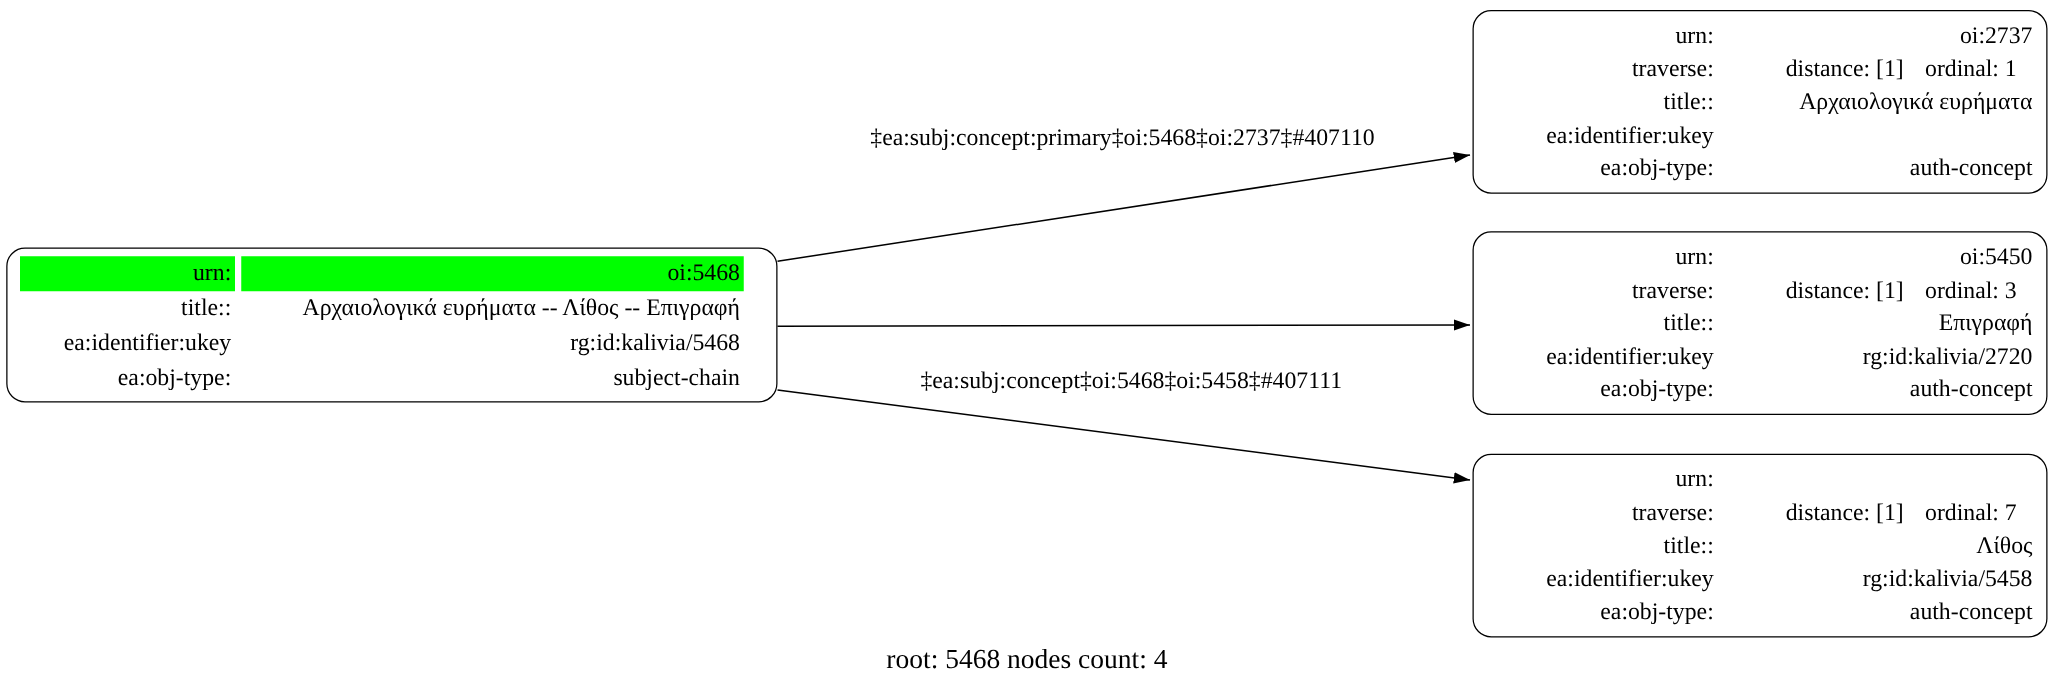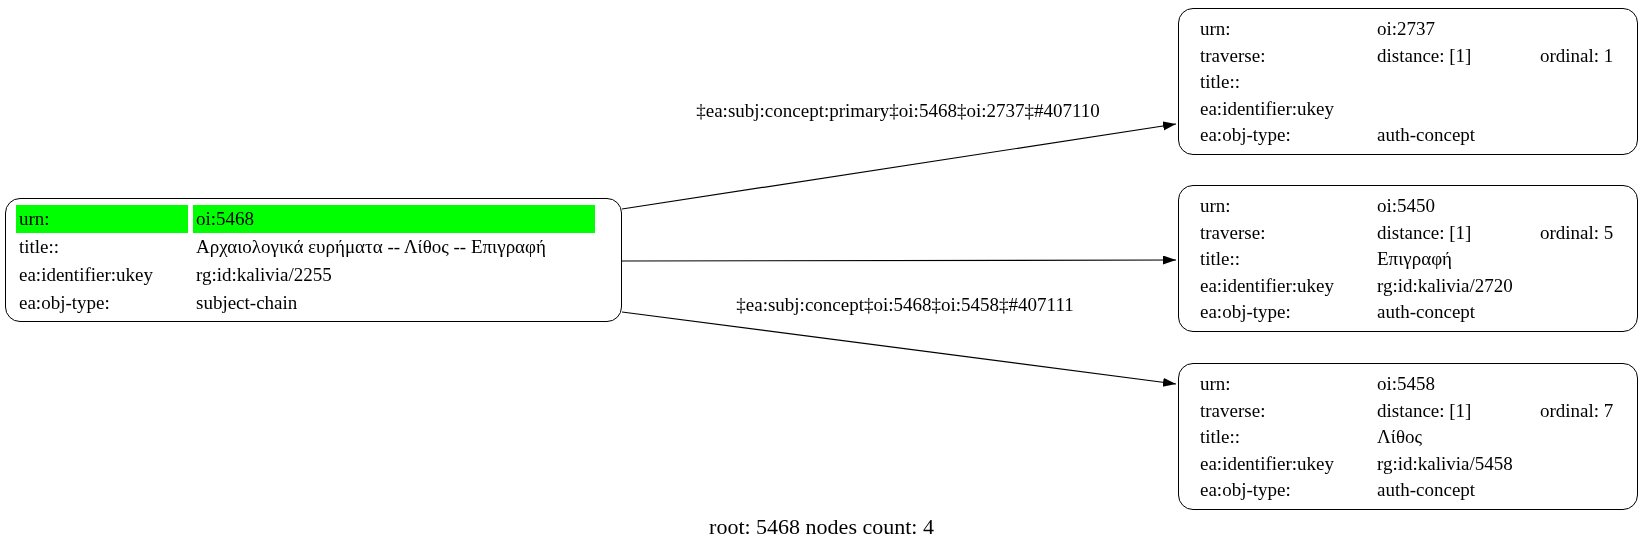--- a/index.html
+++ b/index.html
@@ -27,21 +27,21 @@
     padding: 6px 26px 6px 10px;
   }
   .node-concept { width: 460px; height: 147px; padding: 7px 8px 7px 18px; }
   .node-concept.pos-a { left: 1178px; top: 8px; }
   .node-concept.pos-b { left: 1178px; top: 185px; }
   .node-concept.pos-c { left: 1178px; top: 363px; }
 
   .row { display: grid; font-size: 19px; }
   .node-root .row { grid-template-columns: 172px 1fr; column-gap: 5px; line-height: 28px; }
   .node-concept .row { grid-template-columns: 177px 1fr; line-height: 26.5px; }
-  .cell { padding: 0 3px; overflow: hidden; }
+  .cell { padding: 0 3px; overflow: hidden; text-align: right; }
   .hl { background: #00ff00; }
 
   .traverse-value { display: flex; gap: 17px; }
   .traverse-value .dist { width: 146px; flex: 0 0 auto; }
 
   .edge-label {
     position: absolute;
     transform: translateX(-50%);
     font-size: 19px;
     line-height: 22px;
@@ -78,21 +78,21 @@
     <div class="row">
       <div class="cell hl">urn:</div>
       <div class="cell hl">oi:5468</div>
     </div>
     <div class="row">
       <div class="cell">title::</div>
       <div class="cell">Αρχαιολογικά ευρήματα -- Λίθος -- Επιγραφή</div>
     </div>
     <div class="row">
       <div class="cell">ea:identifier:ukey</div>
-      <div class="cell">rg:id:kalivia/2255</div>
+      <div class="cell">rg:id:kalivia/5468</div>
     </div>
     <div class="row">
       <div class="cell">ea:obj-type:</div>
       <div class="cell">subject-chain</div>
     </div>
   </div>
 
   <div class="node node-concept pos-a">
     <div class="row">
       <div class="cell">urn:</div>
@@ -100,60 +100,60 @@
     </div>
     <div class="row">
       <div class="cell">traverse:</div>
       <div class="cell traverse-value">
         <span class="dist">distance: [1]</span>
         <span>ordinal: 1</span>
       </div>
     </div>
     <div class="row">
       <div class="cell">title::</div>
+      <div class="cell">Αρχαιολογικά ευρήματα</div>
     </div>
     <div class="row">
       <div class="cell">ea:identifier:ukey</div>
     </div>
     <div class="row">
       <div class="cell">ea:obj-type:</div>
       <div class="cell">auth-concept</div>
     </div>
   </div>
 
   <div class="node node-concept pos-b">
     <div class="row">
       <div class="cell">urn:</div>
       <div class="cell">oi:5450</div>
     </div>
     <div class="row">
       <div class="cell">traverse:</div>
       <div class="cell traverse-value">
         <span class="dist">distance: [1]</span>
-        <span>ordinal: 5</span>
+        <span>ordinal: 3</span>
       </div>
     </div>
     <div class="row">
       <div class="cell">title::</div>
       <div class="cell">Επιγραφή</div>
     </div>
     <div class="row">
       <div class="cell">ea:identifier:ukey</div>
       <div class="cell">rg:id:kalivia/2720</div>
     </div>
     <div class="row">
       <div class="cell">ea:obj-type:</div>
       <div class="cell">auth-concept</div>
     </div>
   </div>
 
   <div class="node node-concept pos-c">
     <div class="row">
       <div class="cell">urn:</div>
-      <div class="cell">oi:5458</div>
     </div>
     <div class="row">
       <div class="cell">traverse:</div>
       <div class="cell traverse-value">
         <span class="dist">distance: [1]</span>
         <span>ordinal: 7</span>
       </div>
     </div>
     <div class="row">
       <div class="cell">title::</div>

